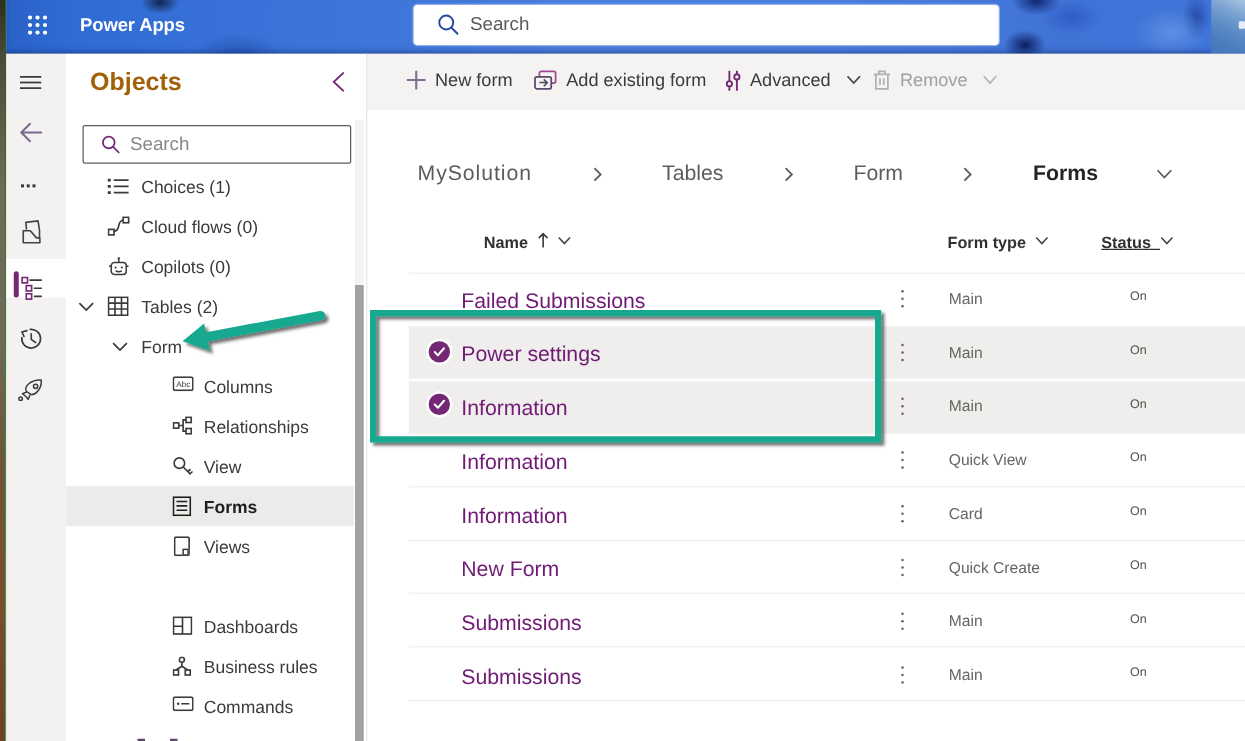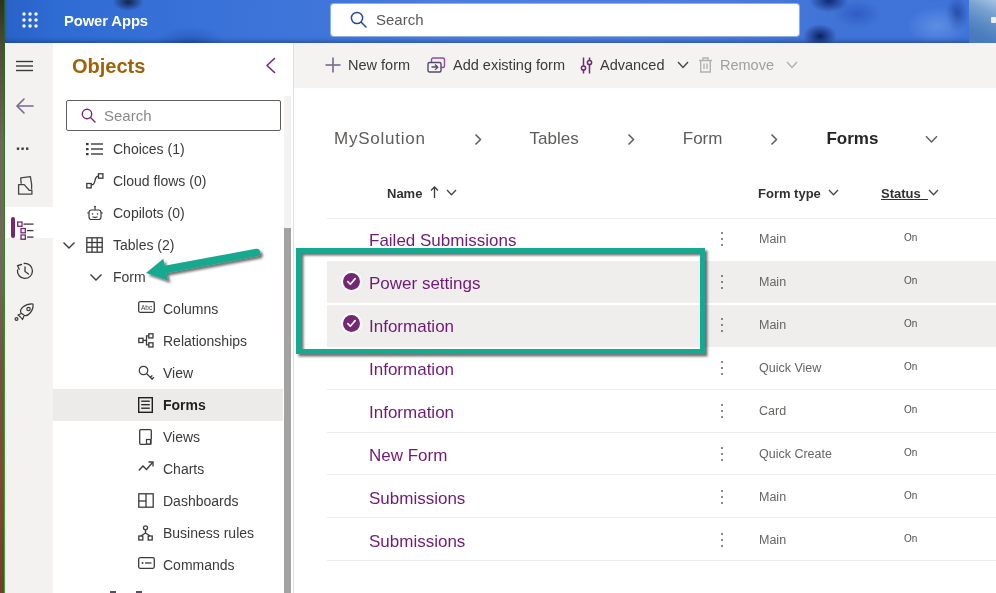--- a/index.html
+++ b/index.html
@@ -300,31 +300,20 @@
       </svg>
   <span class="lbl" style="left:110px;">Forms</span>
 </div>
 <div class="trow" style="top:421px;">
   <svg class="ic" style="left:86px;" width="13" height="16" viewBox="0 0 13 16">
         <rect x="0.7" y="0.7" width="11.6" height="14.6" rx="1" fill="none" stroke="#3b3a39" stroke-width="1.3"></rect>
         <rect x="7" y="10" width="5.3" height="5.3" fill="#fff"></rect>
         <rect x="7.5" y="10.5" width="4" height="4.5" fill="none" stroke="#3b3a39" stroke-width="1.2"></rect>
       </svg>
   <span class="lbl" style="left:110px;">Views</span>
-</div>
-<div class="trow" style="top:453px;">
-  <svg class="ic" style="left:85px;" width="16" height="15" viewBox="0 0 16 15">
-        <g fill="none" stroke="#3b3a39" stroke-width="1.3">
-          <path d="M1 1 L1 14 L15 14" opacity="0"></path>
-          <path d="M0.8 9.5 L5 5 L8.5 8.5 L14.5 1.5"></path>
-          <path d="M10.5 1 L15 1 L15 5.5"></path>
-          <path d="M0.8 13.8 L15.2 13.8" opacity="0"></path>
-        </g>
-      </svg>
-  <span class="lbl" style="left:110px;">Charts</span>
 </div>
 <div class="trow" style="top:485px;">
   <svg class="ic" style="left:85px;" width="16" height="15" viewBox="0 0 16 15">
         <g fill="none" stroke="#3b3a39" stroke-width="1.3">
           <rect x="0.8" y="0.8" width="14.4" height="13.4"></rect>
           <line x1="8" y1="0.8" x2="8" y2="14.2"></line>
           <line x1="0.8" y1="8" x2="8" y2="8"></line>
         </g>
       </svg>
   <span class="lbl" style="left:110px;text-align:center;">Dashboards</span>

